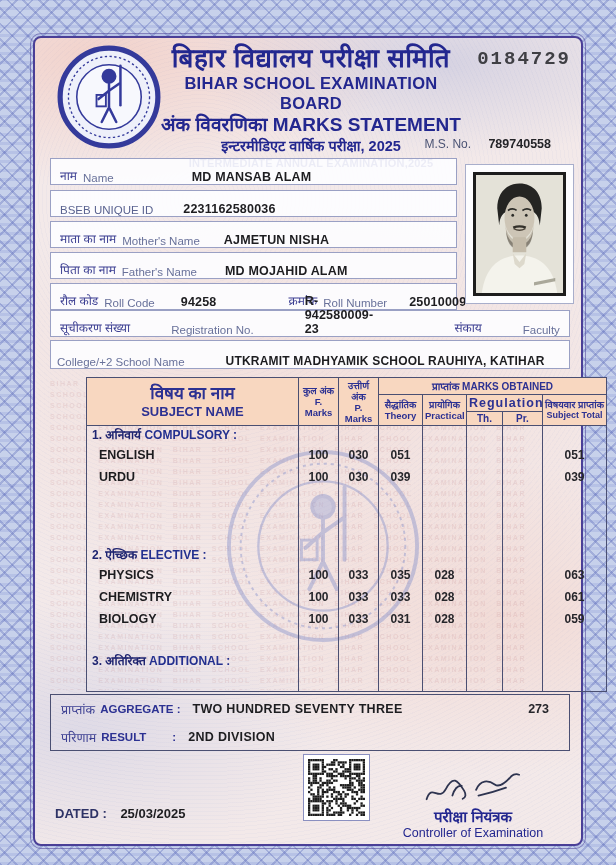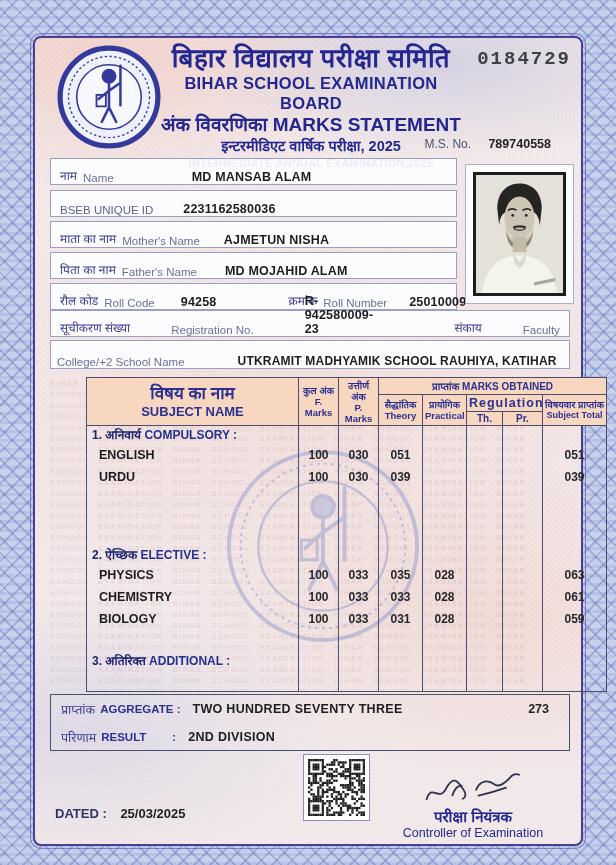--- a/index.html
+++ b/index.html
@@ -167,21 +167,21 @@
     <div class="frow wide" style="top:272px">
       <span class="lbl-hi">सूचीकरण संख्या</span>
       <span class="lbl-en">Registration No.</span>
       <span class="fval" style="margin-left:16px">R-942580009-23</span>
       <span class="lbl-hi" style="margin-left:46px">संकाय</span>
       <span class="lbl-en">Faculty</span>
       <span class="fval" style="margin-left:42px">SCIENCE</span>
     </div>
     <div class="frow wide" style="top:302px;height:29px">
       <span class="lbl-en">College/+2 School Name</span>
-      <span class="fval" style="margin-left:18px;font-size:12px">UTKRAMIT MADHYAMIK SCHOOL RAUHIYA, KATIHAR</span>
+      <span class="fval" style="margin-left:6px;font-size:12px">UTKRAMIT MADHYAMIK SCHOOL RAUHIYA, KATIHAR</span>
     </div>
 
     <div class="photo-box">
       <div class="photo-frame">
         <svg viewBox="0 0 90 110" preserveAspectRatio="none">
           <rect width="90" height="110" fill="#e4e2d8"></rect>
           <rect width="90" height="110" fill="url(#)" opacity="0"></rect>
           <path d="M45,8 c-15,0 -23,10 -23,23 l2,16 c1,-11 6,-15 21,-15 s20,4 21,15 l2,-16 c0,-13 -8,-23 -23,-23 z" fill="#242422"></path>
           <ellipse cx="45" cy="40" rx="15.5" ry="20" fill="#cdc5b6"></ellipse>
           <path d="M30,46 c2,10 8,16 15,16 s13,-6 15,-16 l-2,12 c-3,8 -8,11 -13,11 s-10,-3 -13,-11 z" fill="#b3a896" opacity="0.6"></path>

